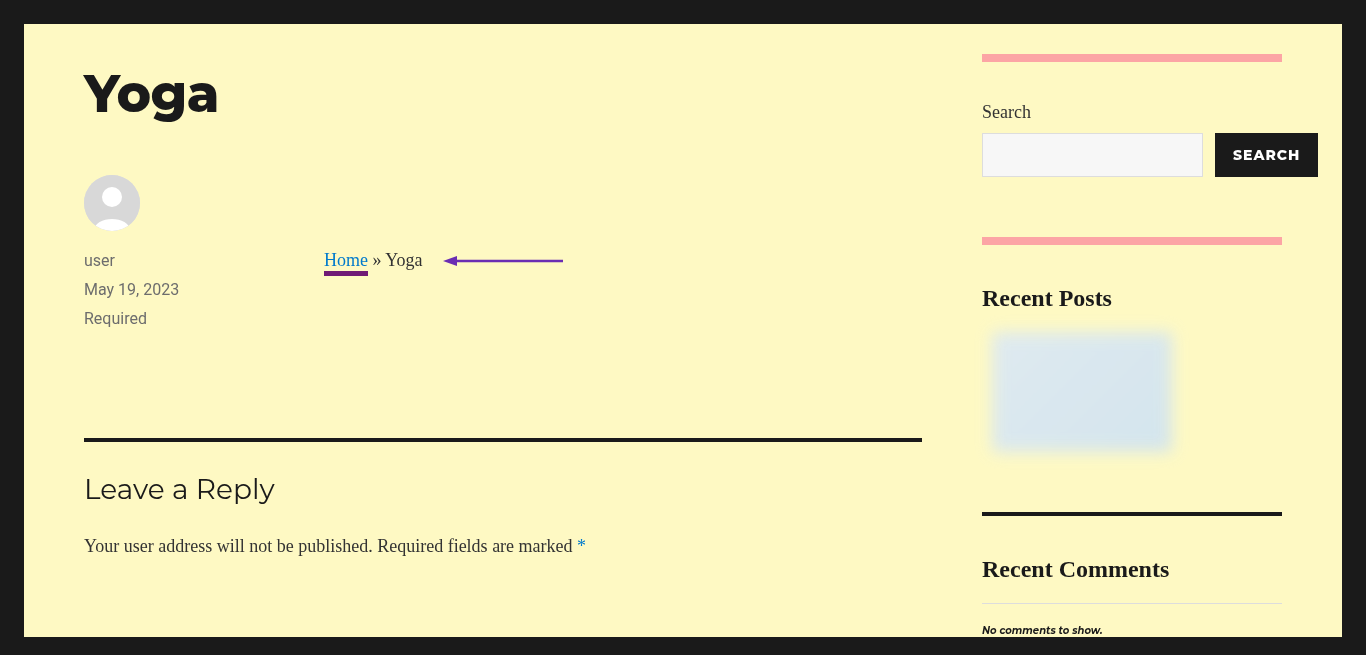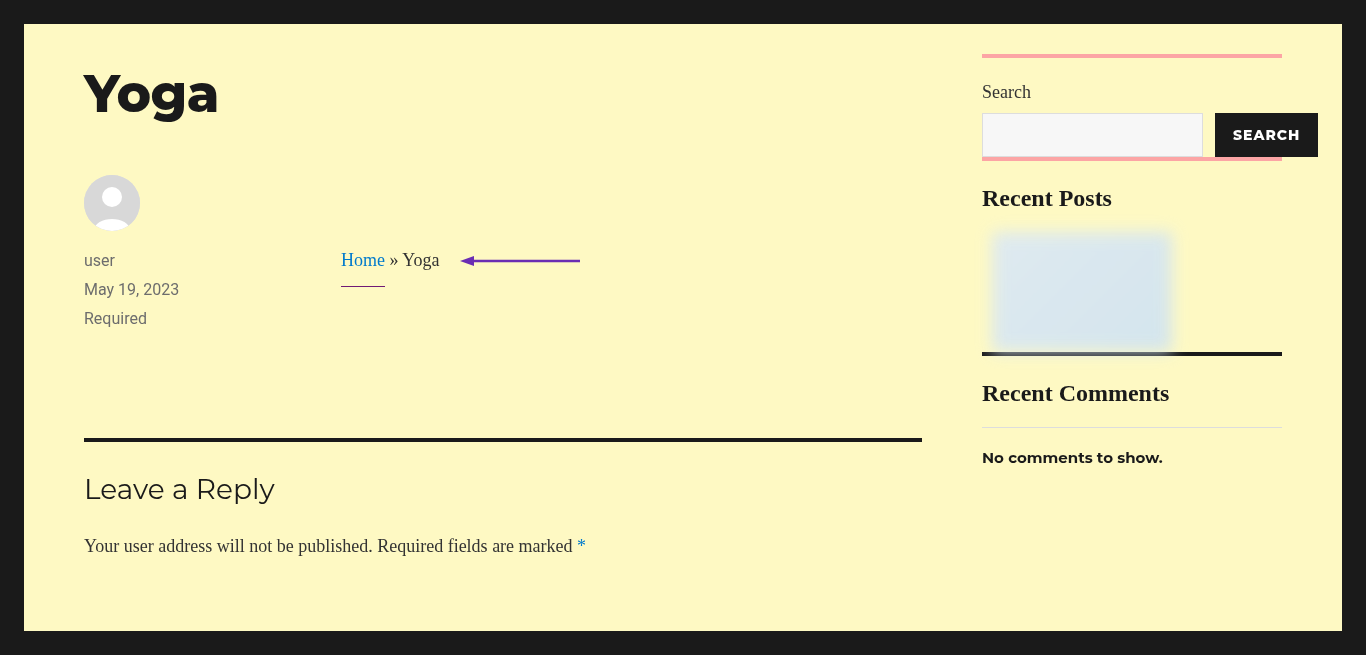--- a/index.html
+++ b/index.html
@@ -28,21 +28,21 @@
     font-family: "Montserrat", Arial, sans-serif;
     font-size: 52px;
     font-weight: 800;
     color: #1a1a1a;
     margin-top: 8px;
     margin-bottom: 50px;
     letter-spacing: -0.5px;
   }
   .meta-row {
     display: flex;
-    gap: 17px;
+    gap: 0;
   }
   .meta-col {
     width: 240px;
     flex-shrink: 0;
   }
   .avatar {
     width: 56px;
     height: 56px;
     border-radius: 50%;
     background: #ddd;
@@ -65,22 +65,22 @@
     padding-top: 8px;
   }
   .breadcrumb {
     font-family: Georgia, "Times New Roman", serif;
     font-size: 18px;
     color: #333;
   }
   .breadcrumb a {
     color: #007acc;
     text-decoration: none;
-    border-bottom: 1px solid #701a75;
-    padding-bottom: 16px;
+    border-bottom: 5px solid #701a75;
+    padding-bottom: 1px;
   }
   .arrow-annot {
     color: #6a2db3;
   }
   .arrow-annot svg { display: block; }
   .hr-heavy {
     border: none;
     border-top: 4px solid #1a1a1a;
     margin: 100px 0 30px 0;
   }
@@ -92,22 +92,23 @@
     margin-bottom: 30px;
   }
   .reply-note {
     font-family: Georgia, "Times New Roman", serif;
     font-size: 18px;
     color: #333;
   }
   .reply-note .ast { color: #007acc; }
   
   .widget {
-    border-top: 4px solid #fca5a5;
-    padding-top: 24px;
+    border-top: 8px solid #fca5a5;
+    padding-top: 40px;
+    margin-bottom: 60px;
   }
   .search-label {
     font-family: Georgia, "Times New Roman", serif;
     font-size: 18px;
     color: #333;
     display: block;
     margin-bottom: 10px;
   }
   .search-row {
     display: flex;
@@ -144,32 +145,33 @@
     width: 180px;
     height: 120px;
     background: linear-gradient(135deg, #dce9f5 0%, #cfe3f2 100%);
     filter: blur(8px);
     border-radius: 3px;
     opacity: 0.9;
     margin-left: 10px;
   }
   .comments-widget {
     border-top: 4px solid #1a1a1a;
-    padding-top: 24px;
+    padding-top: 40px;
   }
   .comments-rule {
     border: none;
     border-top: 1px solid #ddd;
     margin: 20px 0;
   }
   .no-comments {
     font-family: "Montserrat", Arial, sans-serif;
     font-weight: 700;
-    font-size: 15px;
-    color: #1a1a1a;
+    font-size: 10px;
+    color: #1a1a1a;
+    font-style: italic;
   }
 </style>
 </head>
 <body>
 
 <div class="page">
   <main class="main">
     <h1 class="page-title">Yoga</h1>
 
     <div class="meta-row">

